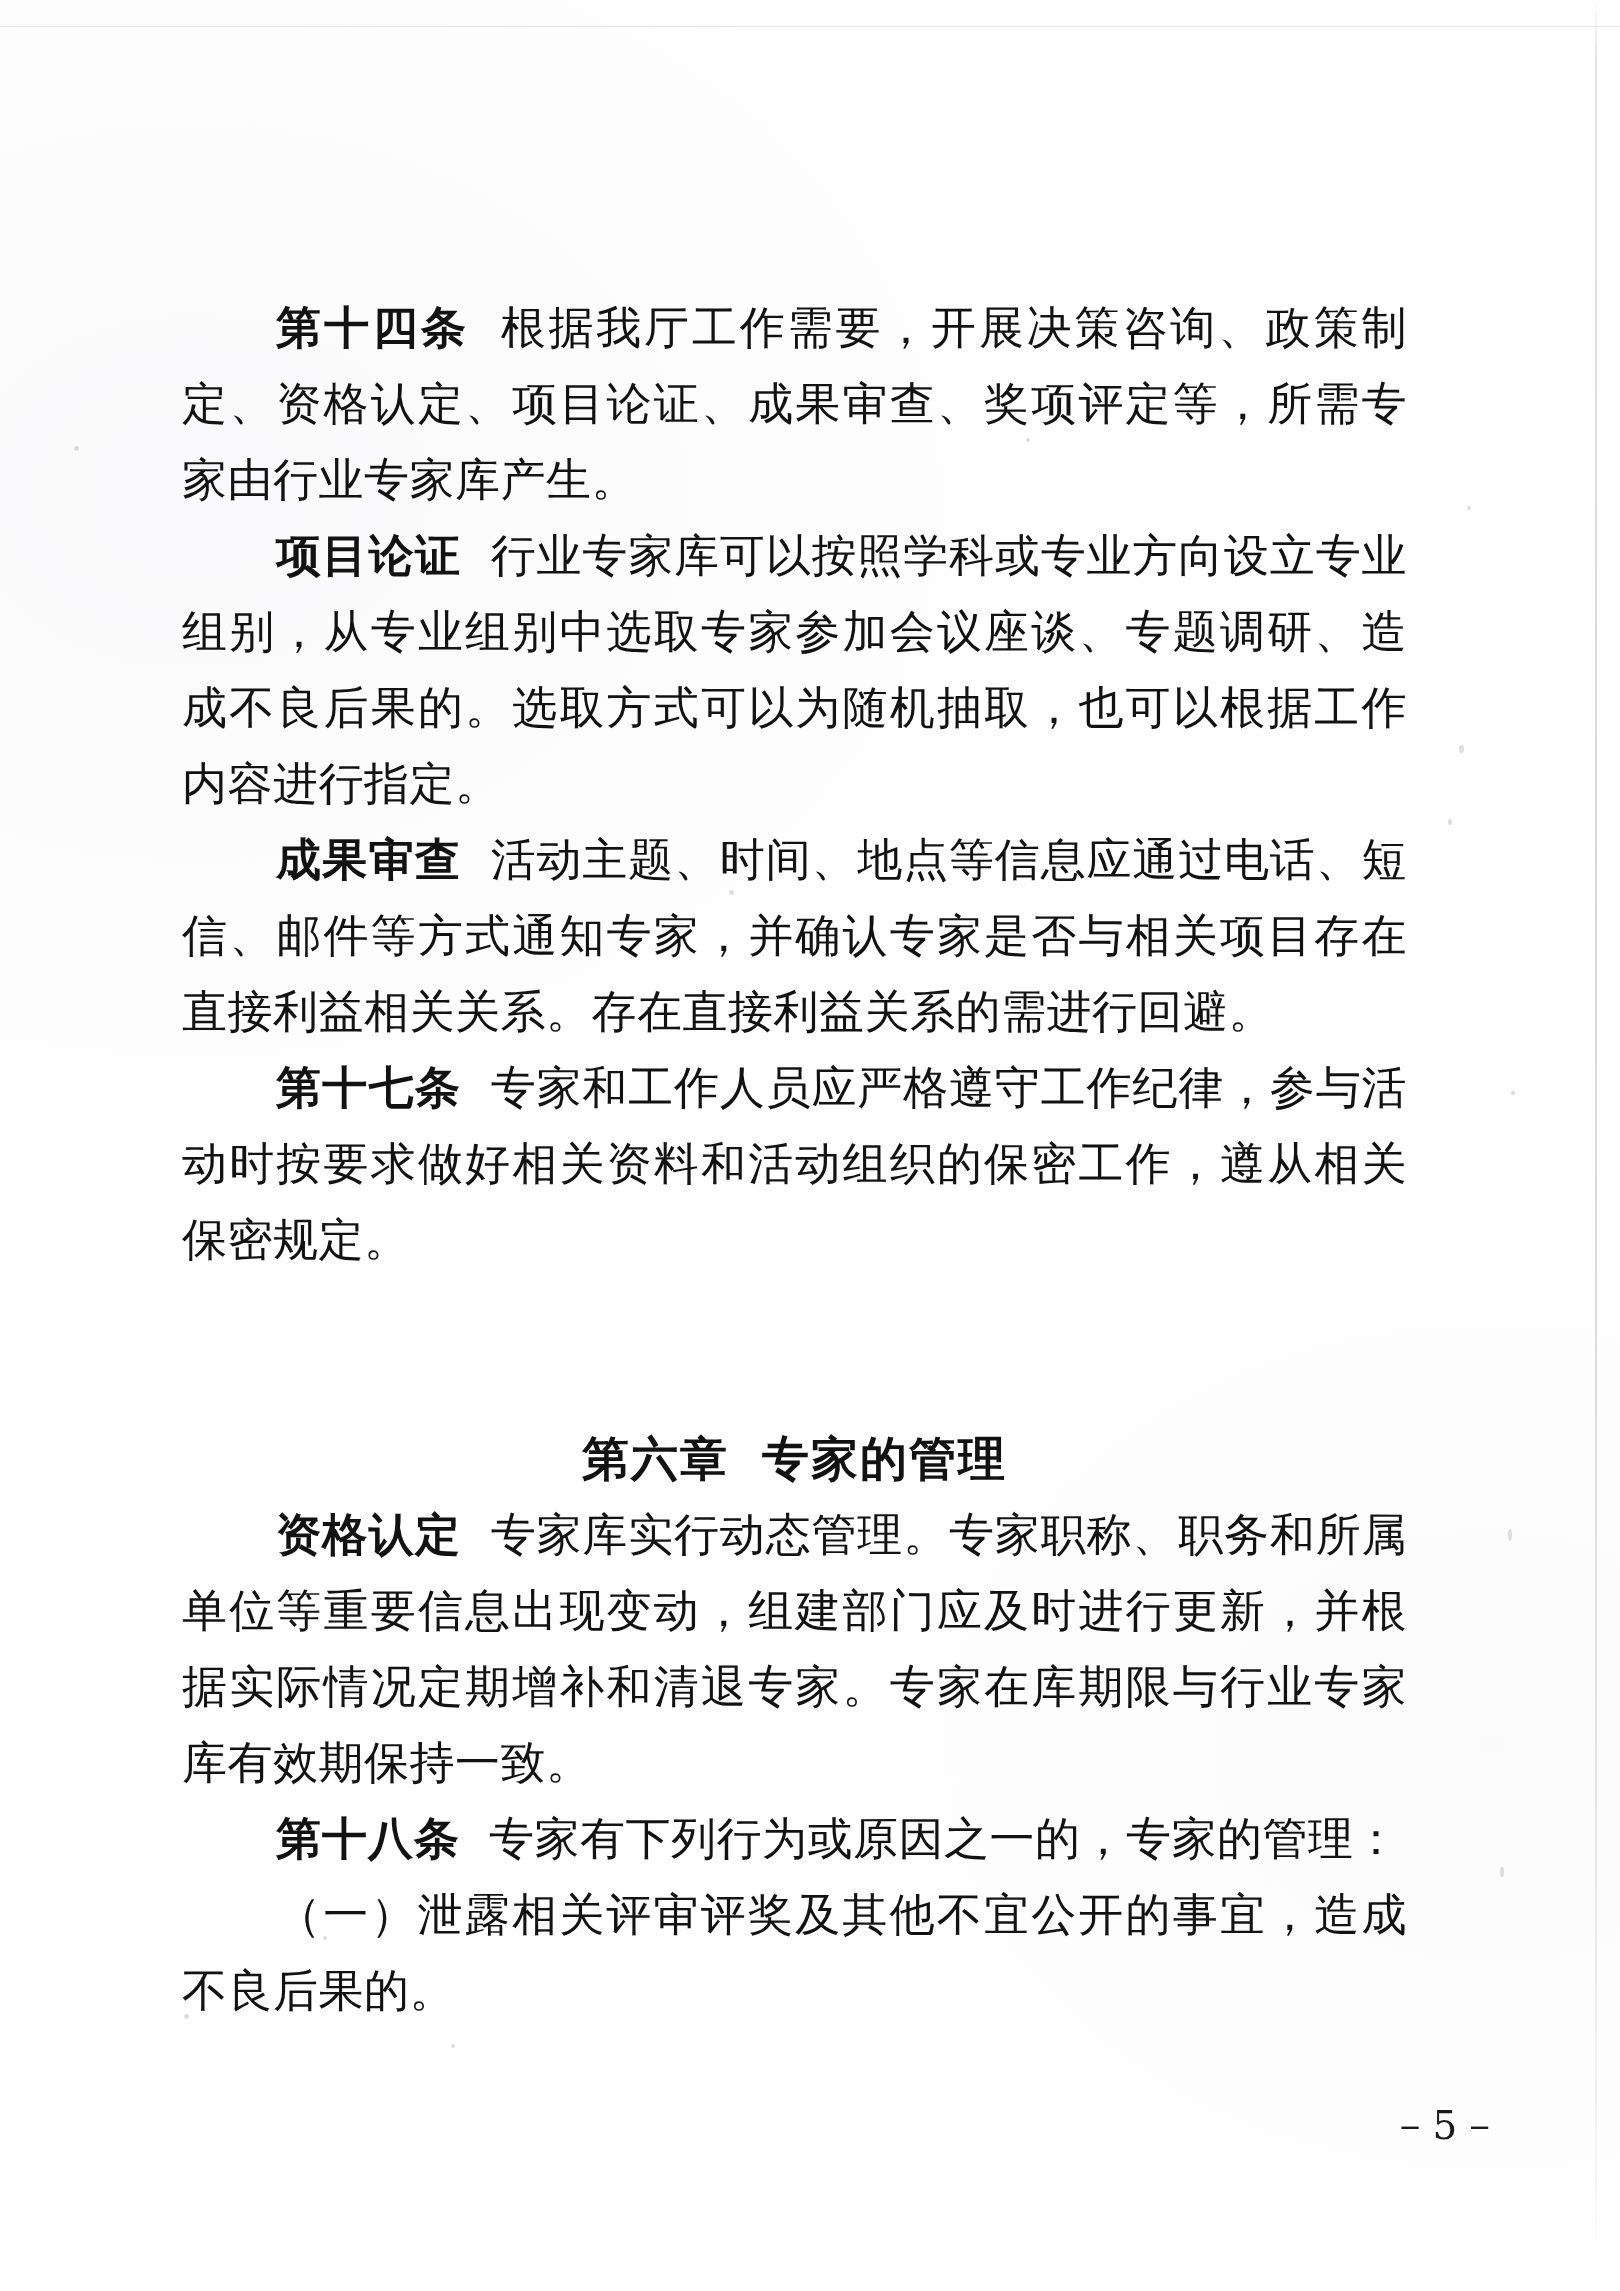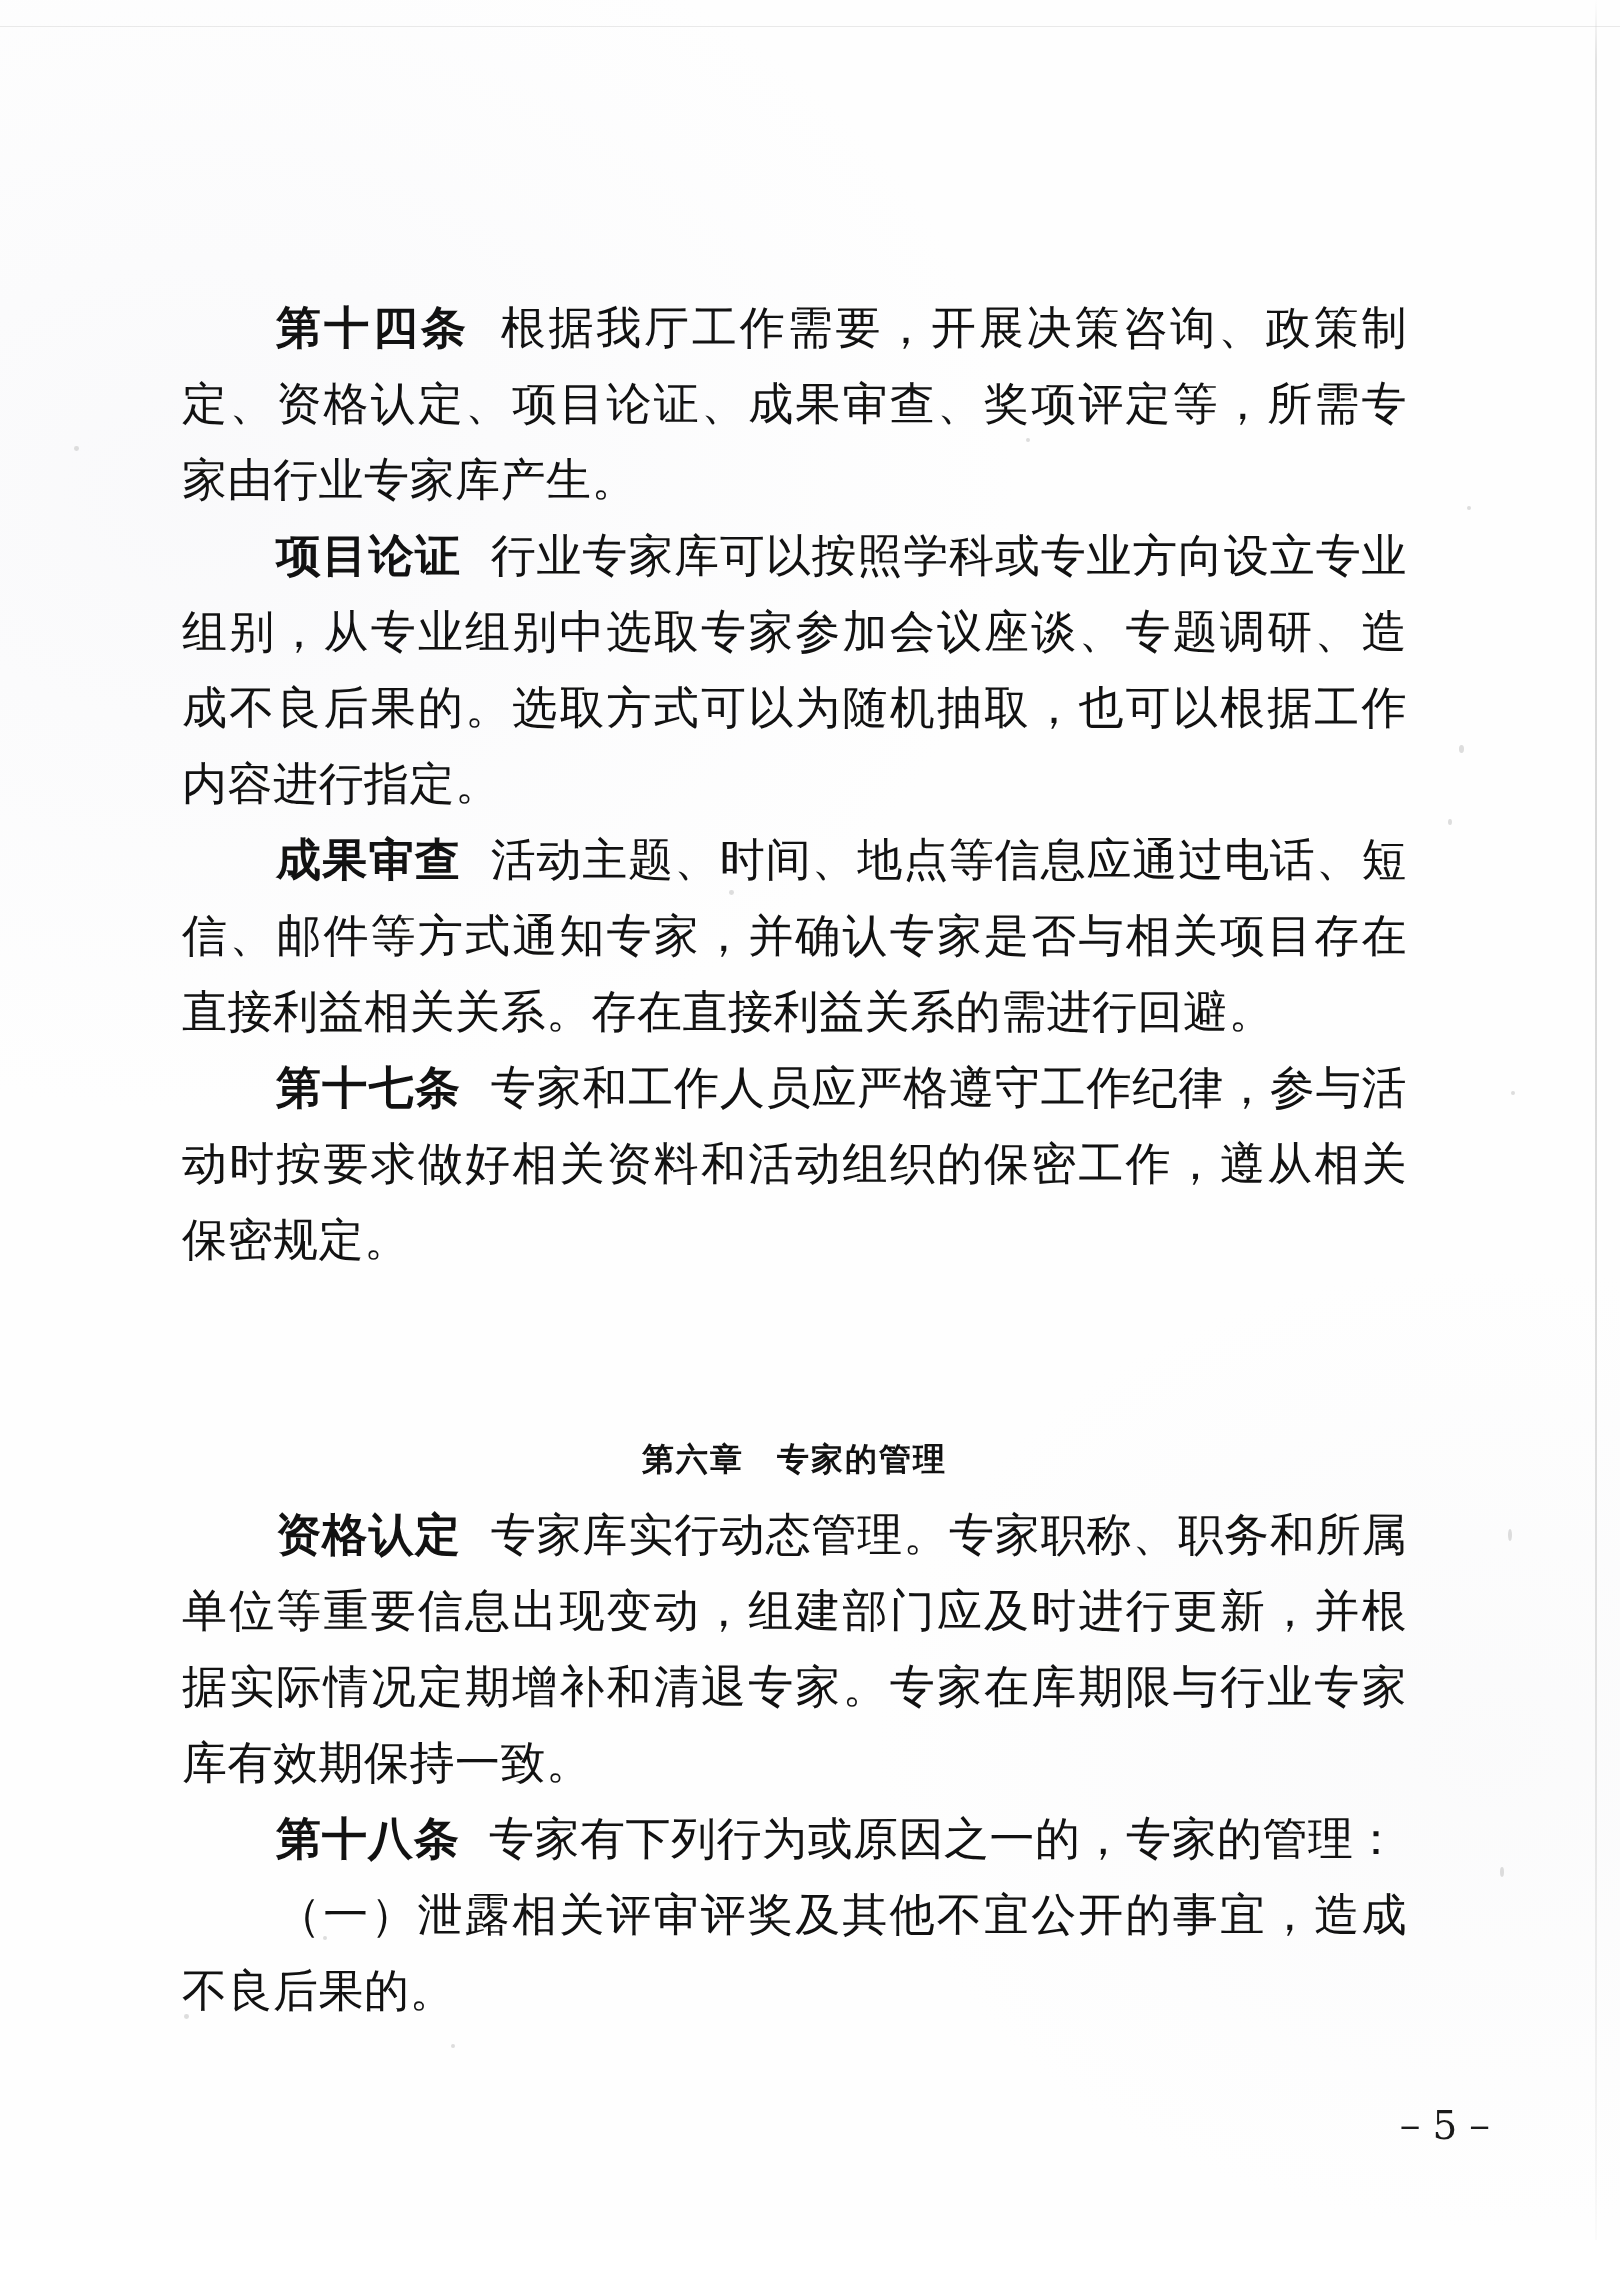--- a/index.html
+++ b/index.html
@@ -73,21 +73,21 @@
   }
   .para .art {
     font-weight: bold;
     letter-spacing: 1px;
   }
   .para .gap {
     display: inline-block;
     width: 29px;
   }
   .chapter {
-    font-size: 32px;
+    font-size: 47px;
     line-height: 76px;
     font-weight: bold;
     text-align: center;
     color: #121212;
     letter-spacing: 2px;
     margin: 0;
   }
   .chapter .gap {
     display: inline-block;
     width: 33px;

